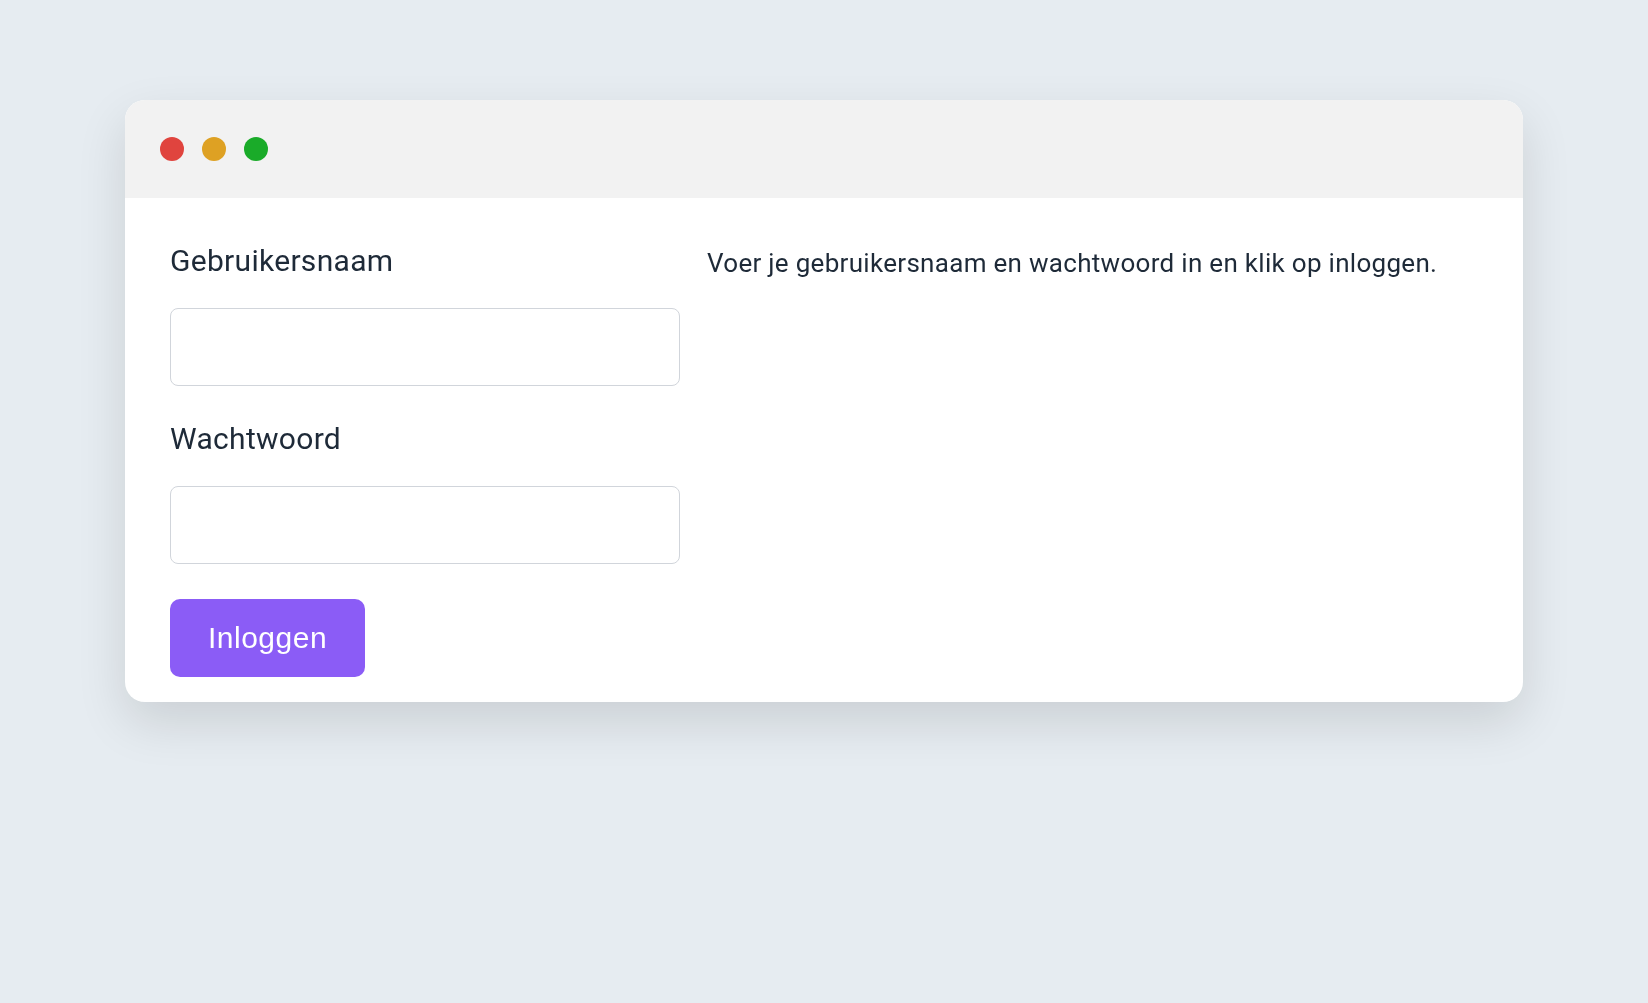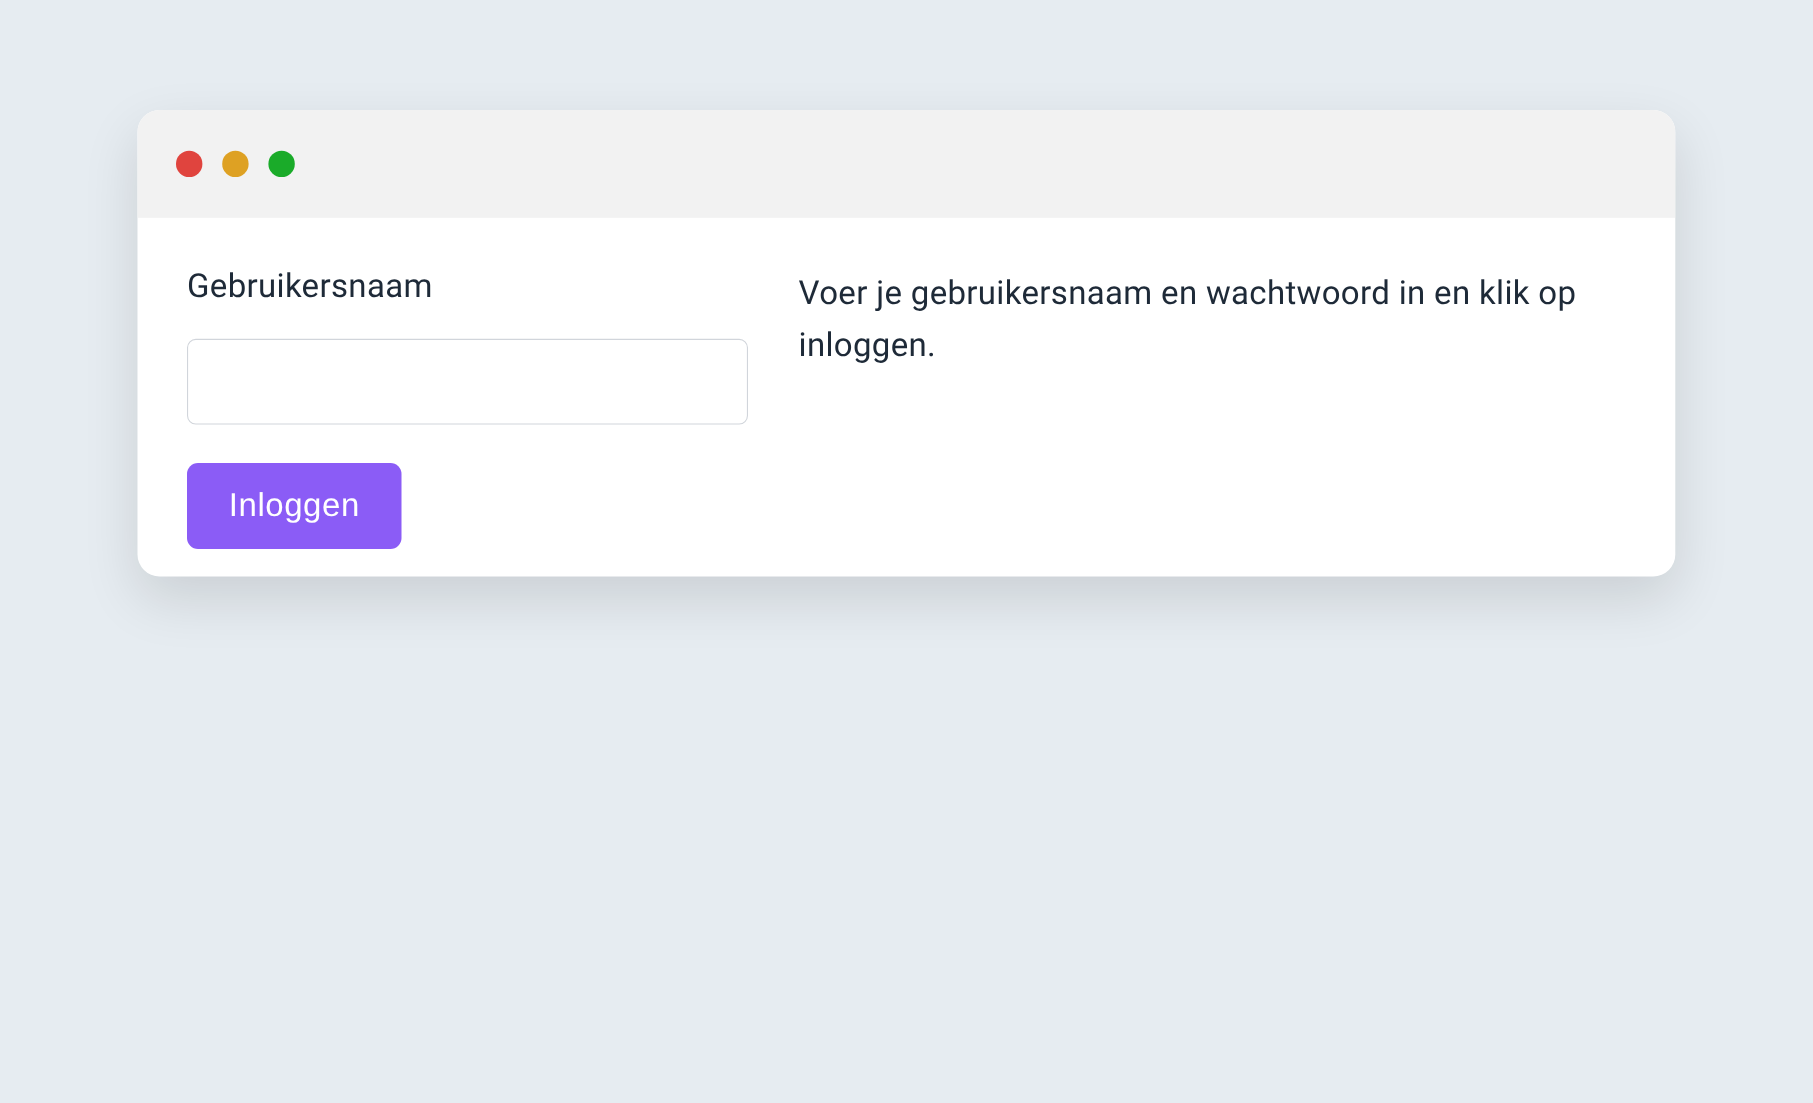--- a/index.html
+++ b/index.html
@@ -47,21 +47,21 @@
       background: #dea123;
     }
     
     .traffic-green {
       background: #1aab29;
     }
     
     .content {
       display: flex;
       padding: 45px 45px 25px 45px;
-      gap: 46px;
+      gap: 27px;
     }
     
     .form-column {
       flex: 0 0 510px;
     }
     
     .info-column {
       flex: 1;
       padding-top: 0;
     }
@@ -93,21 +93,21 @@
       color: #ffffff;
       border: none;
       border-radius: 10px;
       padding: 22px 38px;
       font-size: 30px;
       letter-spacing: 0.5px;
       cursor: pointer;
     }
     
     .info-text {
-      font-size: 30px;
+      font-size: 26px;
       color: #1e2a38;
       line-height: 1.6;
       letter-spacing: 0.3px;
     }
   </style>
 </head>
 <body>
 
 <div class="window">
   <div class="titlebar">
@@ -116,20 +116,24 @@
     <div class="traffic-light traffic-green"></div>
   </div>
 
   <div class="content">
     <div class="form-column">
       <div class="form-group">
         <label class="form-label">Gebruikersnaam</label>
         <input type="text" class="form-input" value="" style="">
       </div>
       
+      <div class="form-group">
+        <label class="form-label">Wachtwoord</label>
+        <input type="password" class="form-input" value="" style="">
+      </div>
       
       <button class="btn-login">Inloggen</button>
     </div>
 
     <div class="info-column">
       <p class="info-text">Voer je gebruikersnaam en wachtwoord in en klik op inloggen.</p>
     </div>
   </div>
 </div>
 

